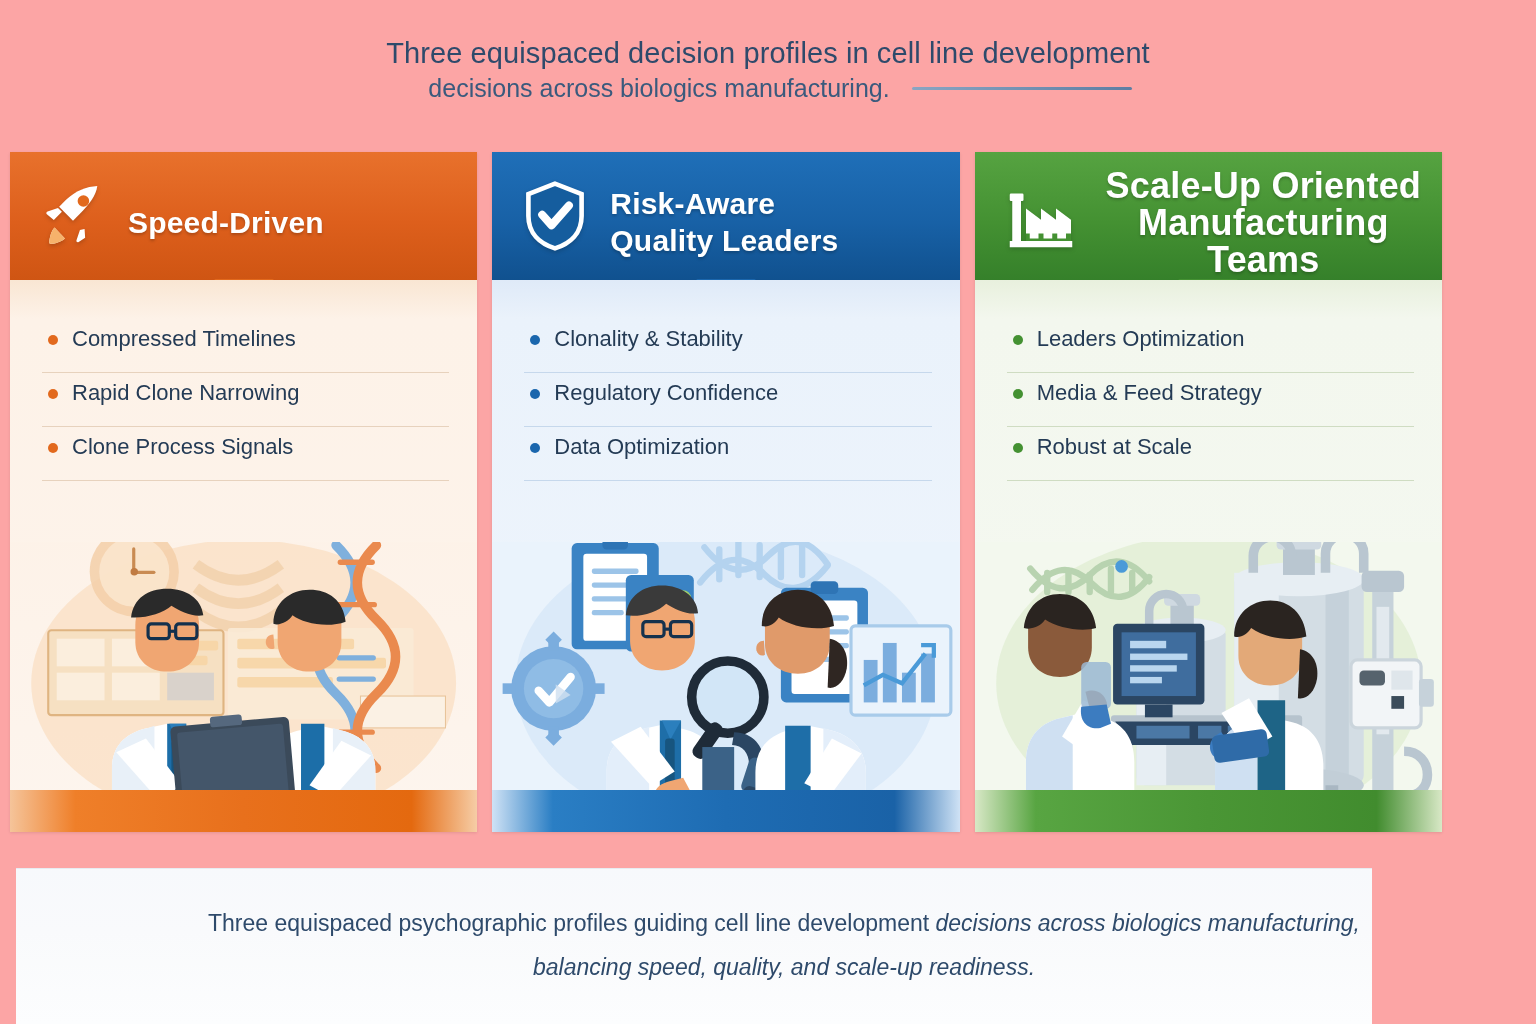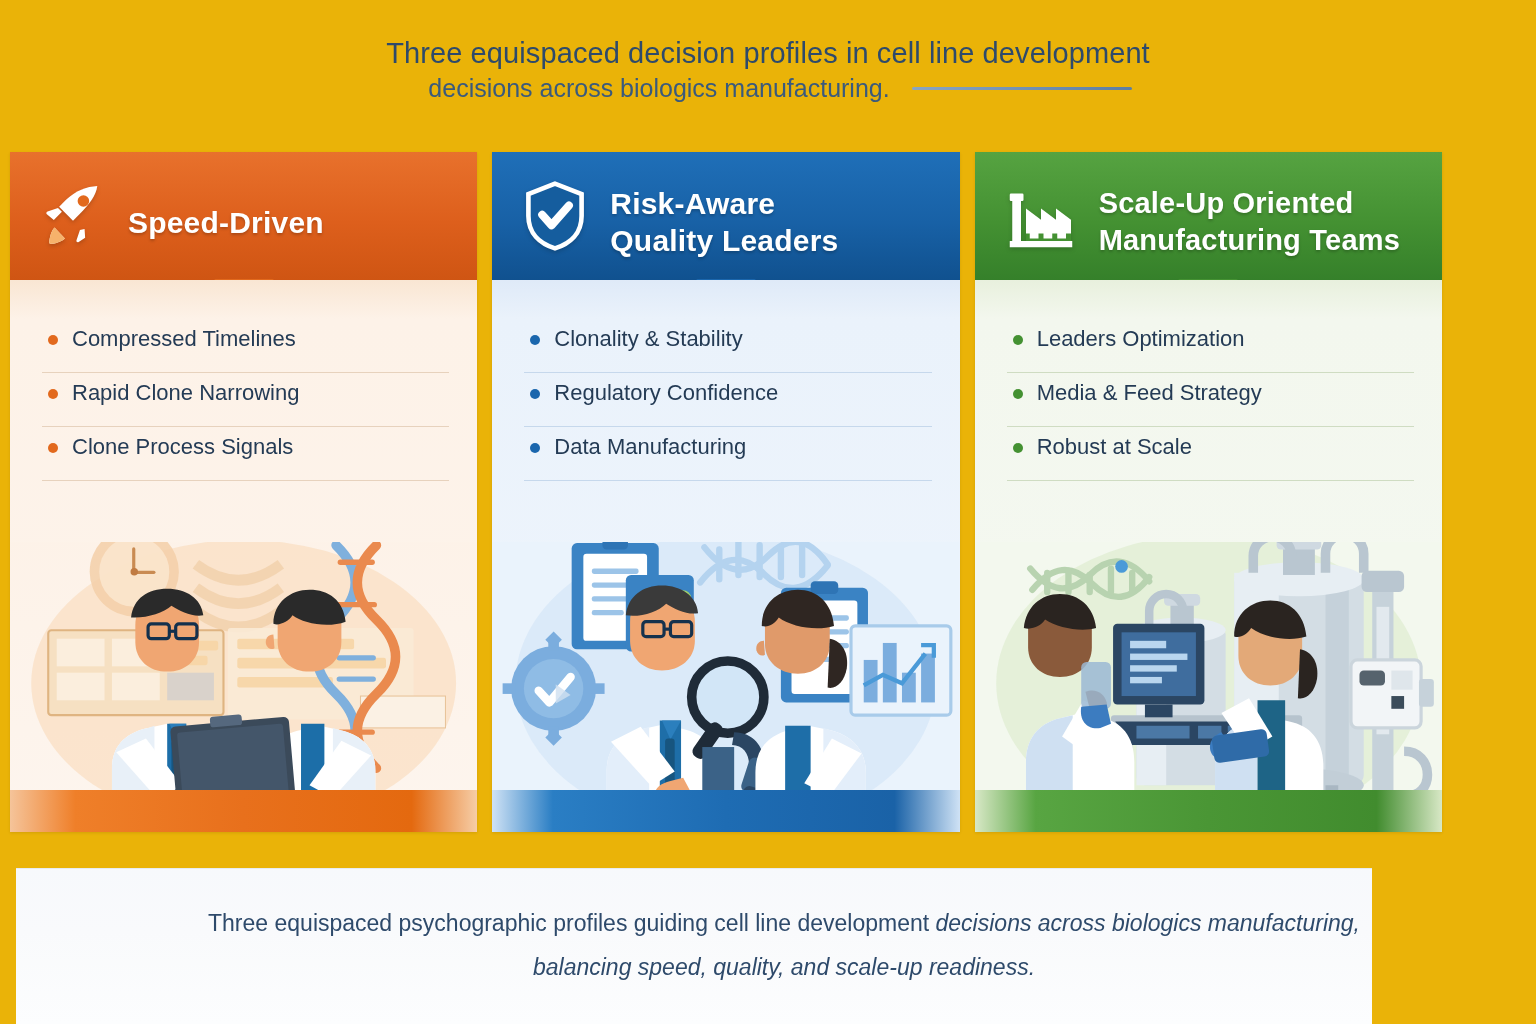--- a/index.html
+++ b/index.html
@@ -3,21 +3,21 @@
 <meta charset="utf-8">
 <style>
   html,body{margin:0;padding:0;}
   body{
     width:1536px;height:1024px;
     background:#ffffff;
     font-family:"Liberation Sans", sans-serif;
     overflow:hidden;
     position:relative;
   }
-  .page{position:absolute;inset:0;background:#eab308;}
+  .page{position:absolute;inset:0;background:#fca5a5;}
 
   
   .title-block{
     position:absolute;left:0;top:34px;width:1536px;
     text-align:center;
   }
   .title-line1{
     font-family:"Liberation Sans", sans-serif;
     font-size:29px;line-height:38px;font-weight:400;
     color:#2e4a6b;letter-spacing:.1px;
@@ -77,21 +77,21 @@
   .head-icon{flex:0 0 auto;width:74px;height:74px;display:block;}
   .head-icon svg{display:block;width:100%;height:100%;
     filter:drop-shadow(0 2px 2px rgba(0,0,0,.18));}
   .head-title{
     color:#ffffff;font-weight:700;
     font-size:30px;line-height:37px;
     text-shadow:0 2px 3px rgba(0,0,0,.22);
     letter-spacing:.2px;
     margin-top:12px;
   }
-  .card3 .head-title{font-size:29px;}
+  .card3 .head-title{font-size:36px;text-align:center;}
   .card3 .head-icon{width:80px;height:80px;}
 
   
   .card-body{
     flex:1 1 auto;
     position:relative;
     padding:46px 32px 0 32px;
     box-sizing:border-box;
   }
   .card1 .card-body{background:linear-gradient(180deg,#f9e6d3 0%,#fdf2e8 7%,#fdf3ea 60%,#fdf4ec 100%);}
@@ -288,21 +288,21 @@
         </span>
         <div class="head-title">
           <div>Risk-Aware</div>
           <div>Quality Leaders</div>
         </div>
       </div>
       <div class="card-body">
         <ul class="bullets">
           <li>Clonality &amp; Stability</li>
           <li>Regulatory Confidence</li>
-          <li>Data Manufacturing</li>
+          <li>Data Optimization</li>
         </ul>
         <div class="illus">
           <svg viewBox="0 0 440 290" preserveAspectRatio="xMidYMax slice">
             <rect width="440" height="290" fill="#eaf3fc"></rect>
             <ellipse cx="220" cy="150" rx="198" ry="140" fill="#d7e7f8" opacity=".8"></ellipse>
 
             <g transform="translate(58,155)">
               <g fill="#7badde">
                 <circle r="40"></circle>
                 <g>

